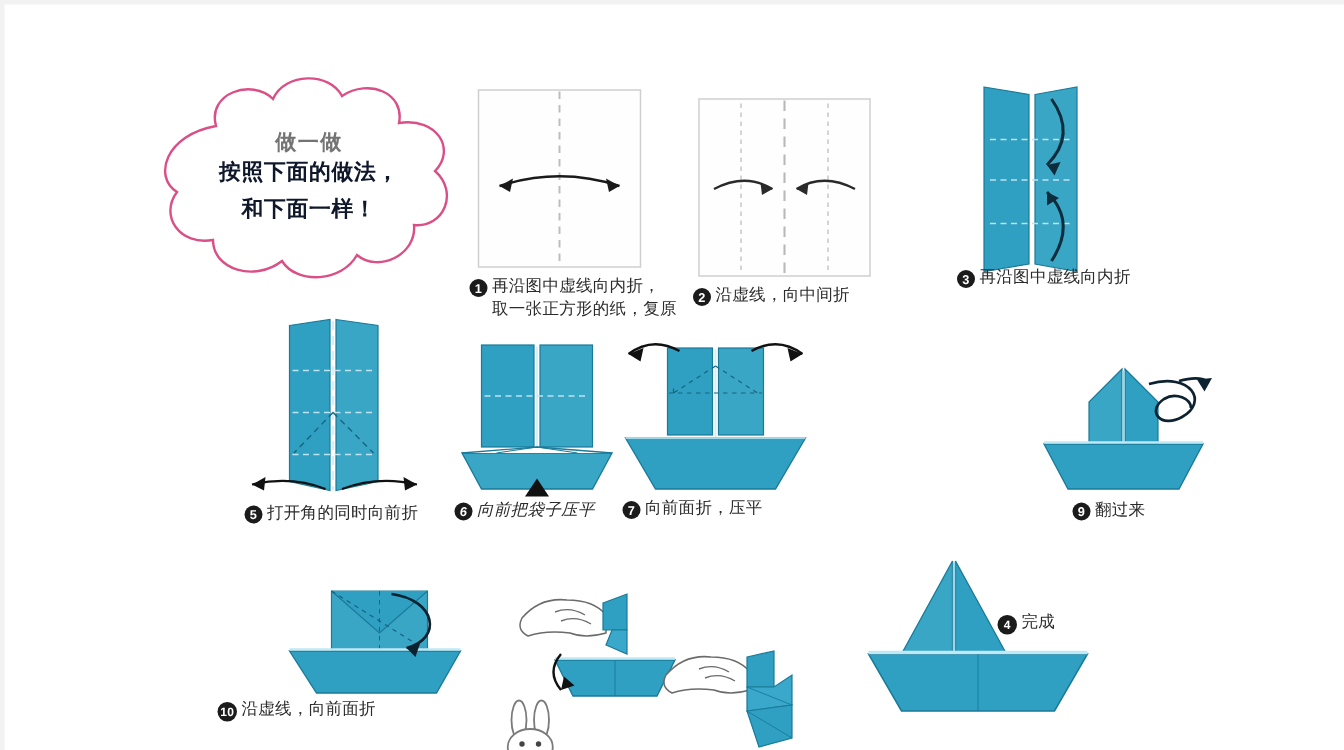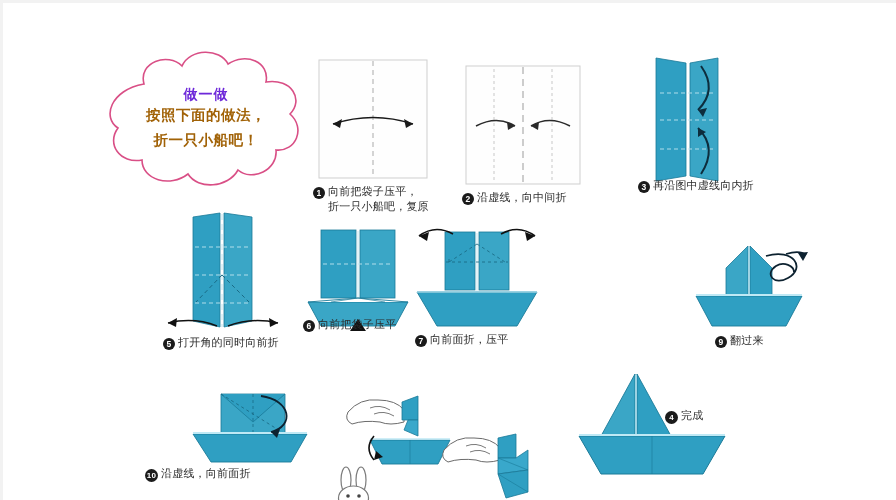--- a/index.html
+++ b/index.html
@@ -14,22 +14,22 @@
 
   
   .edge-top{position:absolute;left:0;top:0;width:896px;height:3px;background:#f2f2f2;}
   .edge-left{position:absolute;left:0;top:0;width:3px;height:500px;background:#f2f2f2;}
 
   
   .cloud-wrap{position:absolute;left:86px;top:44px;width:240px;height:150px;}
   .cloud-svg{position:absolute;left:0;top:0;}
   .cloud-text{position:absolute;left:0;top:0;width:240px;height:150px;
     display:flex;flex-direction:column;align-items:center;justify-content:center;gap:5px;}
-  .cloud-title{color:#6d28d9;font-size:14px;font-weight:bold;letter-spacing:1px;line-height:1;}
-  .cloud-line{color:#a16207;font-size:14.5px;font-weight:bold;line-height:1.35;letter-spacing:.5px;}
+  .cloud-title{color:#737373;font-size:14px;font-weight:bold;letter-spacing:1px;line-height:1;}
+  .cloud-line{color:#0f172a;font-size:14.5px;font-weight:bold;line-height:1.35;letter-spacing:.5px;}
 
   
   .step{position:absolute;}
   .fig{position:absolute;left:0;top:0;}
   .cap{position:absolute;white-space:nowrap;color:#2b2b2b;font-size:11px;line-height:1.35;letter-spacing:.2px;}
   .cap .num{
     display:inline-block;width:12px;height:12px;border-radius:50%;
     background:#1b1b1b;color:#fff;font-size:8.5px;line-height:12px;
     text-align:center;vertical-align:-1px;margin-right:3px;font-weight:bold;
   }
@@ -50,35 +50,35 @@
   <div class="cloud-wrap">
     <svg class="cloud-svg" width="240" height="150" viewBox="0 0 240 150">
       <path d="M58 40 C52 18 82 8 96 22 C104 4 134 4 142 20 C160 8 184 18 180 38
                C206 34 218 56 204 70 C220 84 210 108 190 106 C192 126 166 138 152 126
                C142 144 112 146 102 130 C84 144 56 136 56 116
                C34 120 20 100 32 84 C16 74 24 46 58 40 Z" fill="#ffffff" stroke="#d94f86" stroke-width="1.6"></path>
     </svg>
     <div class="cloud-text">
       <div class="cloud-title">做一做</div>
       <div class="cloud-line">按照下面的做法，</div>
-      <div class="cloud-line">折一只小船吧！</div>
+      <div class="cloud-line">和下面一样！</div>
     </div>
   </div>
 
   <div class="step" style="left:313px;top:57px;width:122px;height:150px;">
     <svg class="fig" width="122" height="125" viewBox="0 0 122 125">
       <rect x="6" y="3" width="108" height="118" fill="#fefefe" stroke="#cfcfcf" stroke-width="1"></rect>
       <line x1="60" y1="4" x2="60" y2="120" stroke="#bdbdbd" stroke-width="1.3" stroke-dasharray="5,4"></line>
       <path d="M20 67 Q60 54 100 67" fill="none" stroke="#1a1a1a" stroke-width="1.6"></path>
       <path d="M20 67 l9 -5 l-2 9 z" fill="#1a1a1a"></path>
       <path d="M100 67 l-9 -5 l2 9 z" fill="#1a1a1a"></path>
     </svg>
     <div class="cap" style="left:0px;top:127px;">
-      <span class="num">1</span><span>向前把袋子压平，</span>
-      <span class="cap-l2">折一只小船吧，复原</span>
+      <span class="num">1</span><span>再沿图中虚线向内折，</span>
+      <span class="cap-l2">取一张正方形的纸，复原</span>
     </div>
   </div>
 
   <div class="step" style="left:462px;top:63px;width:122px;height:150px;">
     <svg class="fig" width="122" height="125" viewBox="0 0 122 125">
       <rect x="4" y="3" width="114" height="118" fill="#fefefe" stroke="#cfcfcf" stroke-width="1"></rect>
       <line x1="61" y1="4" x2="61" y2="120" stroke="#b8b8b8" stroke-width="1.4" stroke-dasharray="7,5"></line>
       <line x1="32" y1="6" x2="32" y2="118" stroke="#cccccc" stroke-width="1.1" stroke-dasharray="3,3"></line>
       <line x1="90" y1="6" x2="90" y2="118" stroke="#cccccc" stroke-width="1.1" stroke-dasharray="3,3"></line>
       <path d="M14 63 Q35 52 53 63" fill="none" stroke="#2a2a2a" stroke-width="1.5"></path>
@@ -134,21 +134,21 @@
       <rect x="18" y="2" width="35" height="68" fill="#2f9fc2" stroke="#1a7a98" stroke-width="0.8"></rect>
       <rect x="57" y="2" width="35" height="68" fill="#3aa6c6" stroke="#1a7a98" stroke-width="0.8"></rect>
       <line x1="55" y1="3" x2="55" y2="70" stroke="#d8eef5" stroke-width="1.4"></line>
       <line x1="20" y1="36" x2="90" y2="36" stroke="#bfe4ef" stroke-width="0.9" stroke-dasharray="4,3"></line>
       <path d="M5 74 L105 74 L92 98 L18 98 Z" fill="#3aa6c6" stroke="#1a7a98" stroke-width="0.9"></path>
       <path d="M5 74 L55 70 L105 74" fill="#ffffff" stroke="#1a7a98" stroke-width="0.9"></path>
       <line x1="55" y1="70" x2="28" y2="74" stroke="#1a7a98" stroke-width="0.7"></line>
       <line x1="55" y1="70" x2="82" y2="74" stroke="#1a7a98" stroke-width="0.7"></line>
       <path d="M47 103 L63 103 L55 91 Z" fill="#111"></path>
     </svg>
-    <div class="cap" style="left:0px;top:89px;">
+    <div class="cap" style="left:0px;top:105px;font-style:italic;">
       <span class="num">6</span><span>向前把袋子压平</span>
     </div>
   </div>
 
   <div class="step" style="left:413px;top:222px;width:150px;height:135px;">
     <svg class="fig" width="150" height="112" viewBox="0 0 150 112">
       <rect x="32" y="10" width="30" height="58" fill="#2f9fc2" stroke="#1a7a98" stroke-width="0.8"></rect>
       <rect x="66" y="10" width="30" height="58" fill="#3aa6c6" stroke="#1a7a98" stroke-width="0.8"></rect>
       <line x1="64" y1="11" x2="64" y2="70" stroke="#d8eef5" stroke-width="1.4"></line>
       <line x1="64" y1="22" x2="36" y2="40" stroke="#16647e" stroke-width="0.8" stroke-dasharray="3,3"></line>

